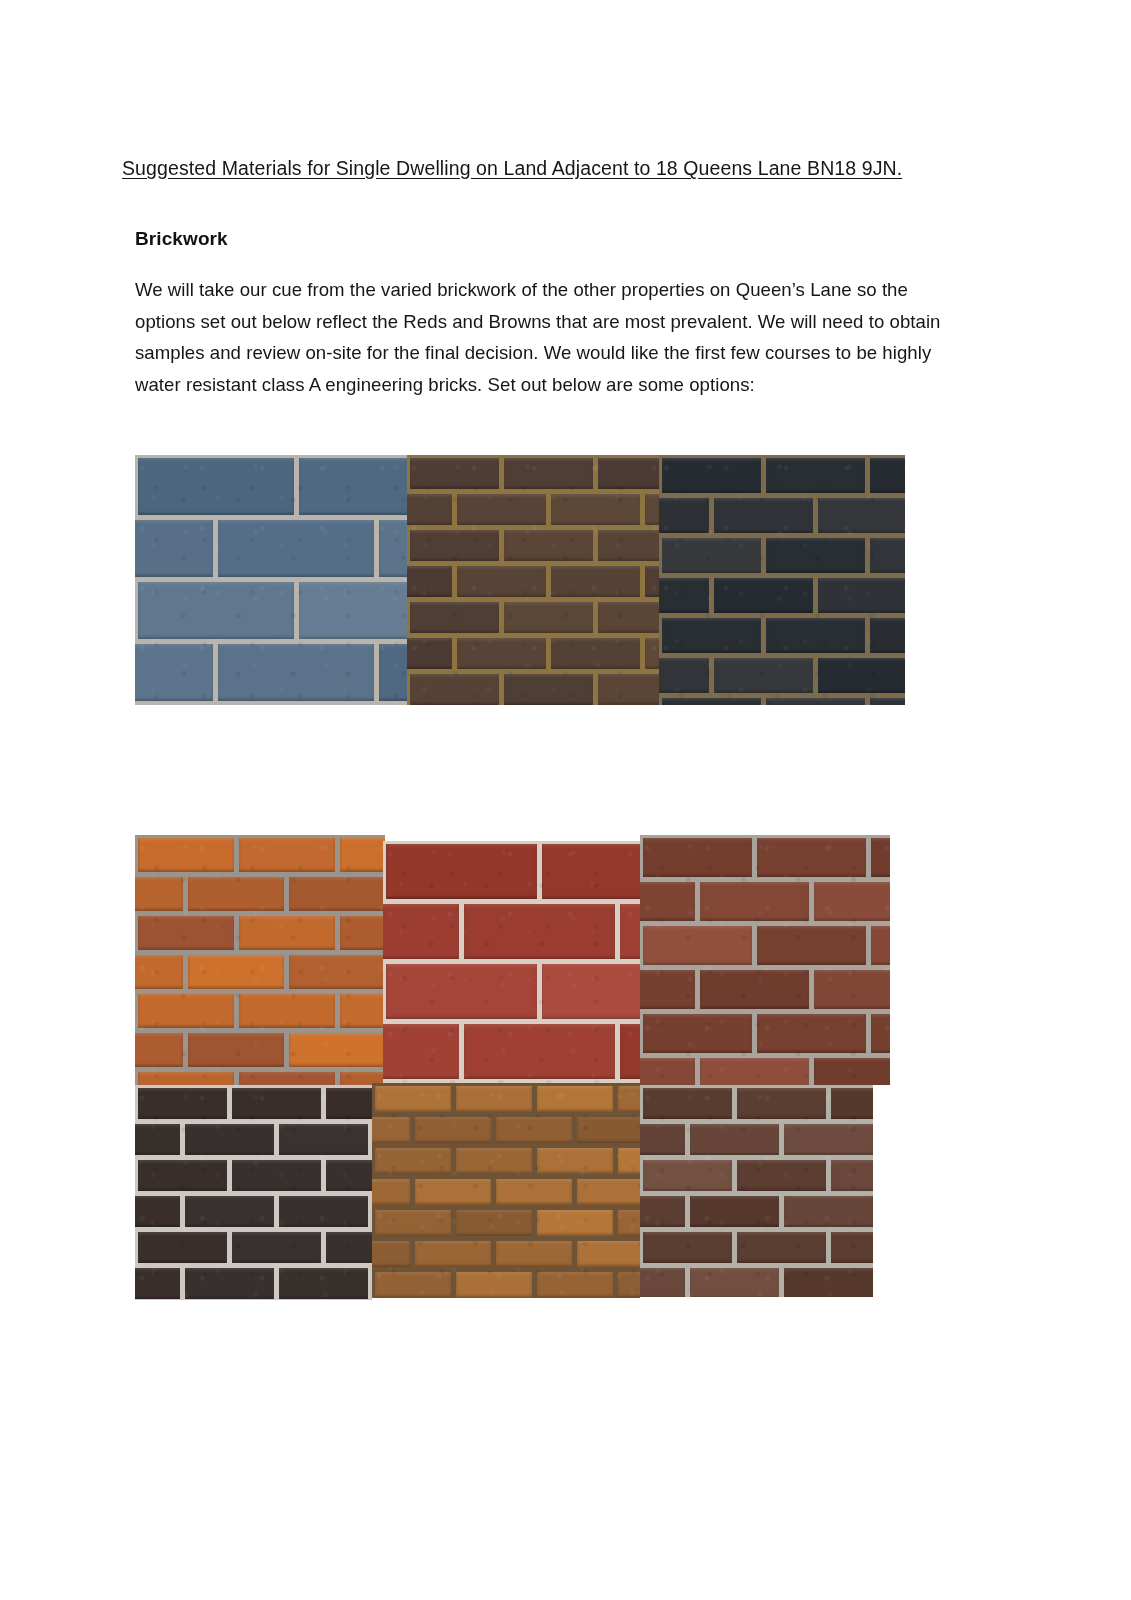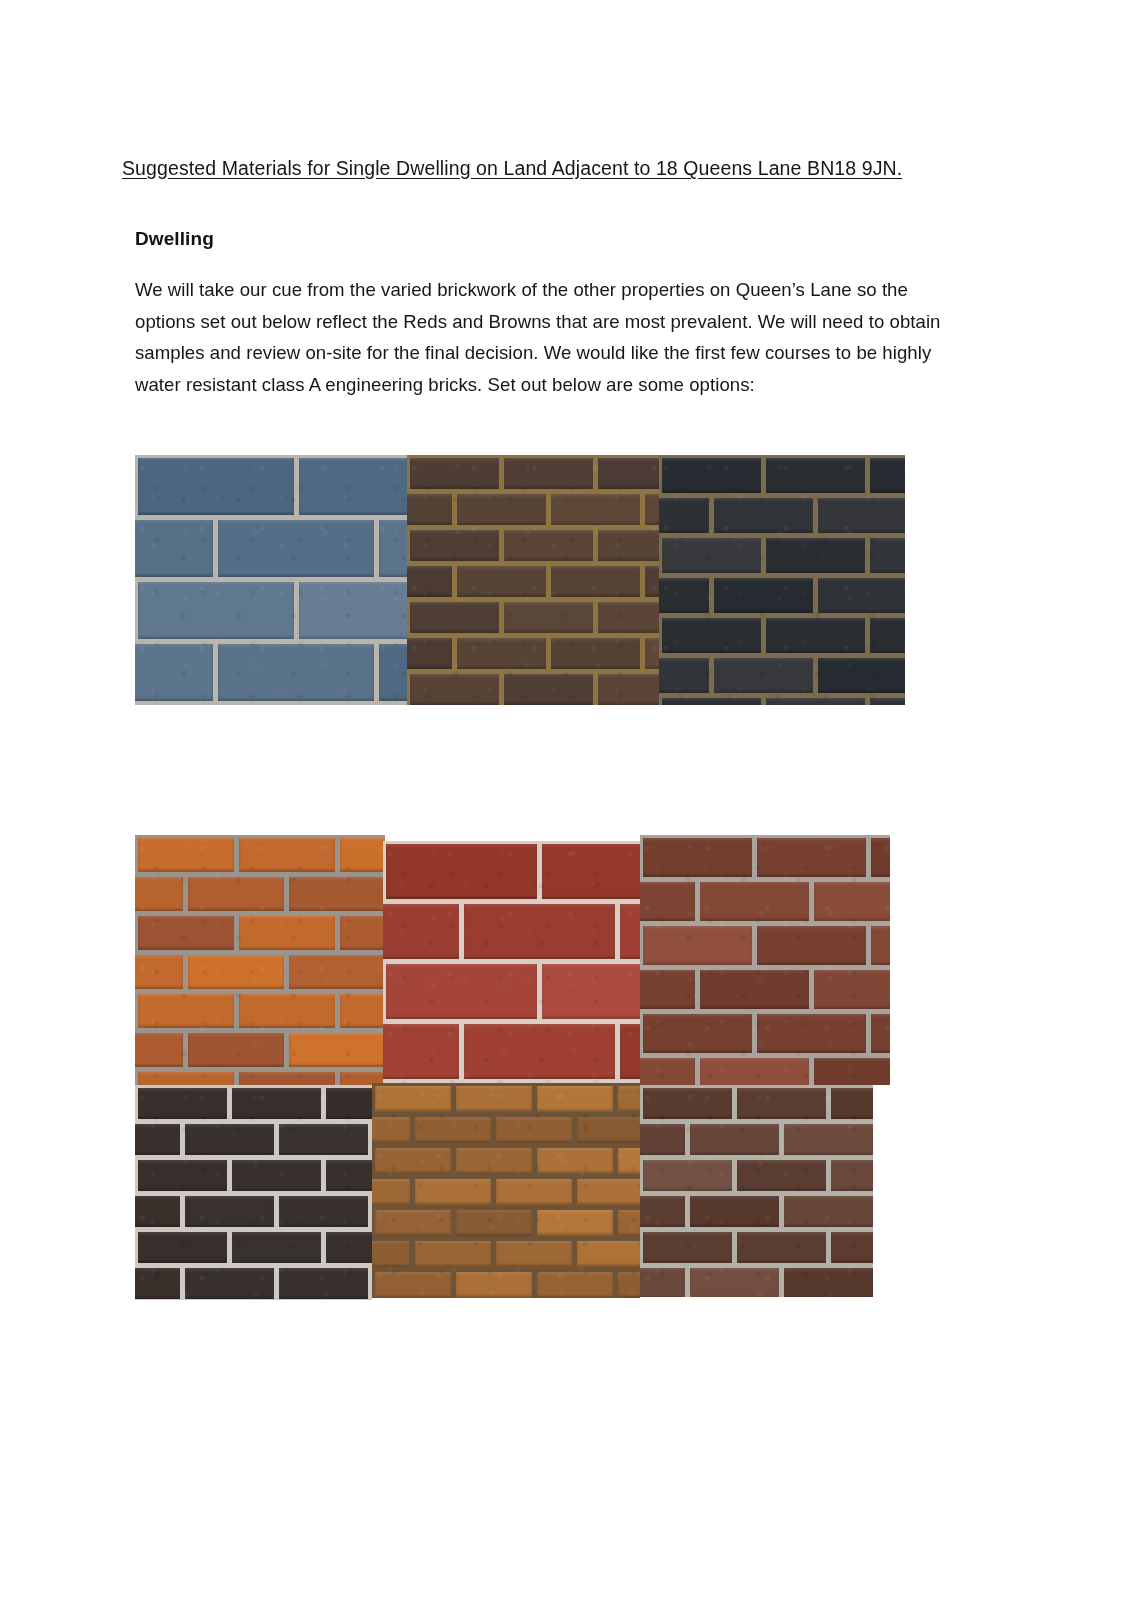--- a/index.html
+++ b/index.html
@@ -122,21 +122,21 @@
     background-size: 60px 60px, 48px 52px, 70px 66px, 55px 58px, 64px 48px;
   }
 </style>
 </head>
 <body>
 
 <div class="page">
 
   <div class="doc-title">Suggested Materials for Single Dwelling on Land Adjacent to 18 Queens Lane BN18 9JN.</div>
 
-  <div class="section-heading">Dwelling</div>
+  <div class="section-heading">Brickwork</div>
 
   <div class="body-text">We will take our cue from the varied brickwork of the other properties on Queen’s Lane so the options set out below reflect the Reds and Browns that are most prevalent. We will need to obtain samples and review on-site for the final decision. We would like the first few courses to be highly water resistant class A engineering bricks. Set out below are some options:</div>
 
   <div class="gallery gallery-top">
     <div class="swatch sw-t1">
       <div class="brick" style="background: rgb(185, 181, 173);">
           <div class="mortar">
             <div style="position: absolute; left: 2.5px; top: 2.5px; width: 156px; height: 57px; background: rgb(74, 101, 128); box-shadow: rgba(0, 0, 0, 0.28) 0px -2px 3px inset, rgba(255, 255, 255, 0.1) 0px 2px 3px inset; opacity: 0.98;"></div>
             <div style="position: absolute; left: 163.5px; top: 2.5px; width: 156px; height: 57px; background: rgb(76, 103, 130); box-shadow: rgba(0, 0, 0, 0.28) 0px -2px 3px inset, rgba(255, 255, 255, 0.1) 0px 2px 3px inset; opacity: 0.97;"></div>
             <div style="position: absolute; left: -78px; top: 64.5px; width: 156px; height: 57px; background: rgb(81, 108, 134); box-shadow: rgba(0, 0, 0, 0.28) 0px -2px 3px inset, rgba(255, 255, 255, 0.1) 0px 2px 3px inset; opacity: 0.94;"></div>

